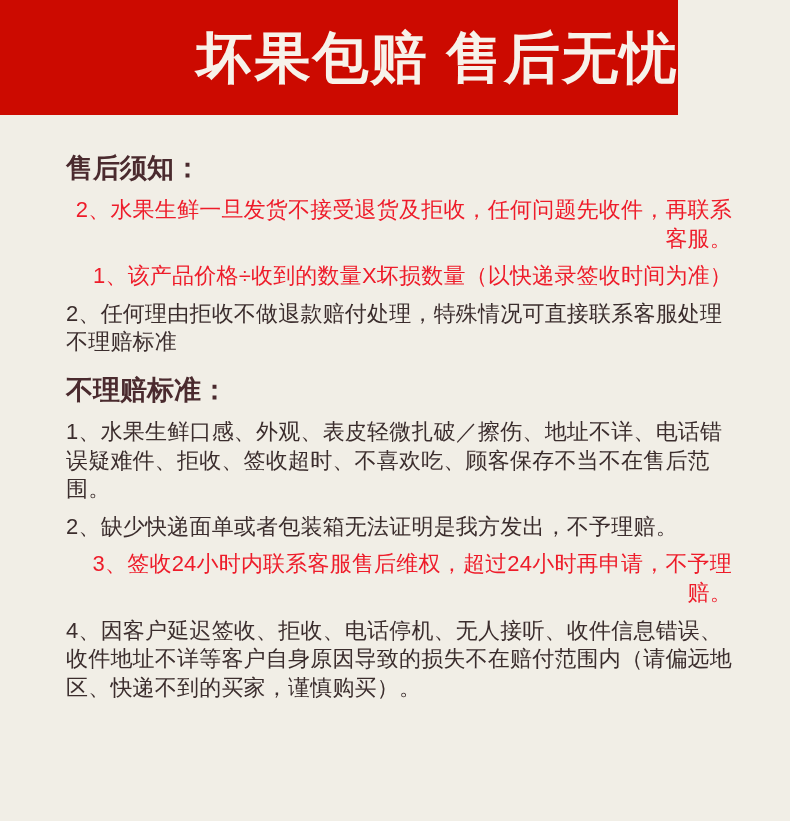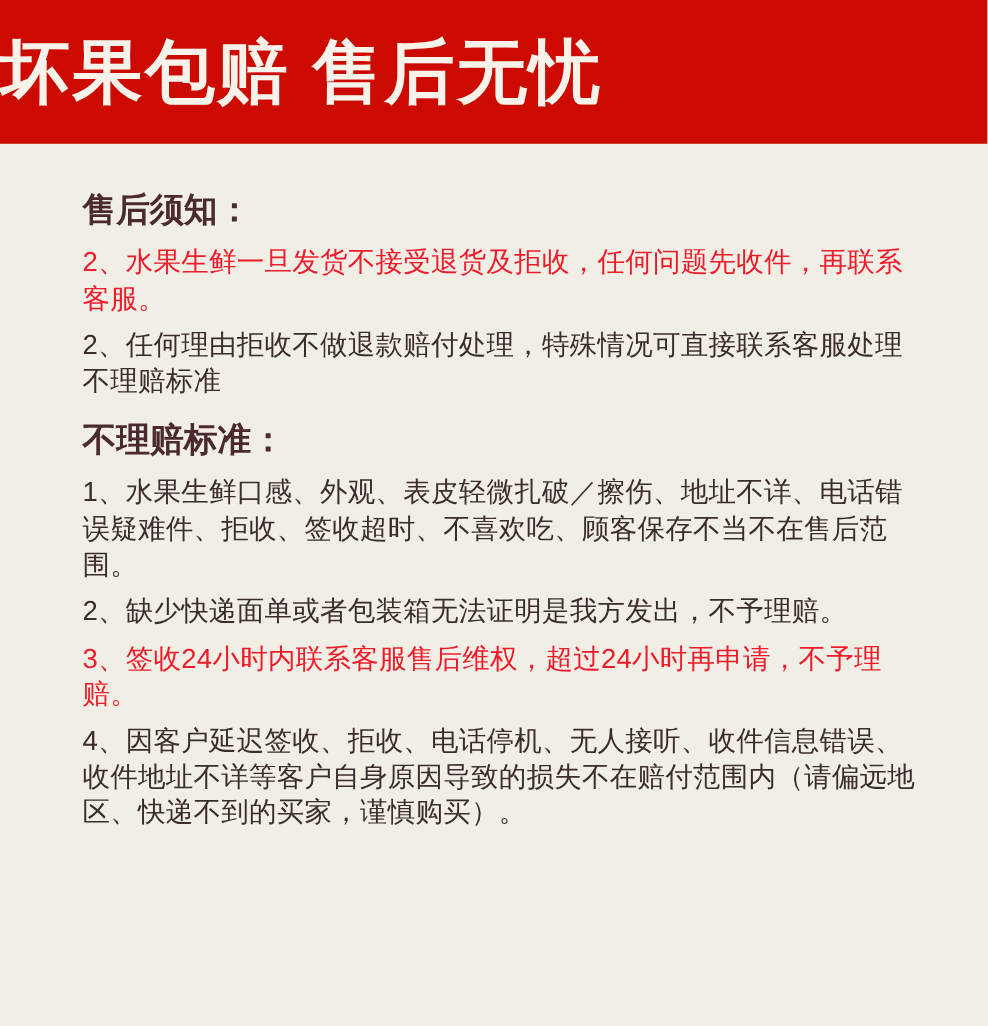--- a/index.html
+++ b/index.html
@@ -7,26 +7,26 @@
     padding: 0;
   }
   body {
     width: 790px;
     min-height: 821px;
     background: #f1eee6;
     font-family: "Liberation Sans", "DejaVu Sans", sans-serif;
     -webkit-font-smoothing: antialiased;
   }
   .banner {
-    width: 790px;
+    width: 678px;
     height: 115px;
     background: #cc0a00;
     display: flex;
     align-items: center;
-    justify-content: flex-start;
+    justify-content: flex-end;
   }
   .banner-title {
     color: #f7f2ea;
     font-size: 56px;
     font-weight: 700;
     letter-spacing: 2px;
     line-height: 1;
     white-space: nowrap;
   }
   .content {
@@ -47,36 +47,38 @@
   }
   .item {
     font-size: 22px;
     color: #3b2d2d;
     line-height: 1.3;
     margin: 0 0 9px 0;
     letter-spacing: 0.2px;
   }
   .item.em {
     color: #ee1c2a;
+    text-align: right;
   }
 </style>
 </head>
 <body style="background: rgb(241, 238, 230);">
 
 <header class="banner" style="background: rgb(204, 10, 0);">
   <h1 class="banner-title" style="color: rgb(247, 242, 234);">坏果包赔 售后无忧</h1>
 </header>
 
 <main class="content">
   <div>
       <section class="section">
         <h2 class="section-heading">售后须知：</h2>
         <p class="item em">2、水果生鲜一旦发货不接受退货及拒收，任何问题先收件，再联系客服。</p>
       </section>
       <section class="section">
+        <p class="item em">1、该产品价格÷收到的数量X坏损数量（以快递录签收时间为准）</p>
         <p class="item">2、任何理由拒收不做退款赔付处理，特殊情况可直接联系客服处理不理赔标准</p>
       </section>
       <section class="section">
         <h2 class="section-heading">不理赔标准：</h2>
         <p class="item">1、水果生鲜口感、外观、表皮轻微扎破／擦伤、地址不详、电话错误疑难件、拒收、签收超时、不喜欢吃、顾客保存不当不在售后范围。</p>
         <p class="item">2、缺少快递面单或者包装箱无法证明是我方发出，不予理赔。</p>
         <p class="item em">3、签收24小时内联系客服售后维权，超过24小时再申请，不予理赔。</p>
         <p class="item">4、因客户延迟签收、拒收、电话停机、无人接听、收件信息错误、收件地址不详等客户自身原因导致的损失不在赔付范围内（请偏远地区、快递不到的买家，谨慎购买）。</p>
       </section>
     </div>

